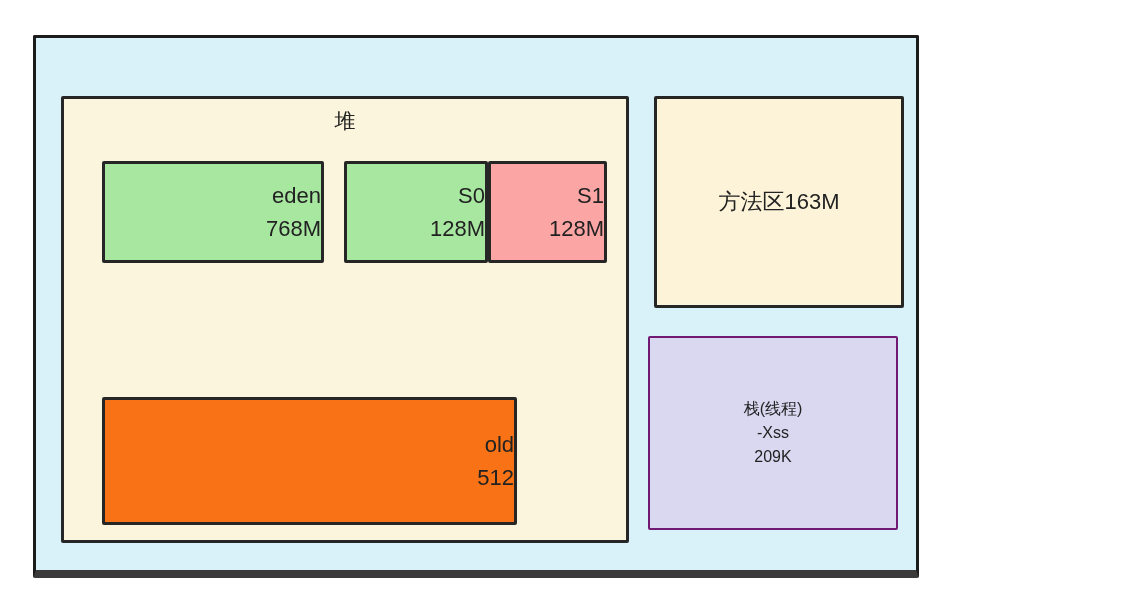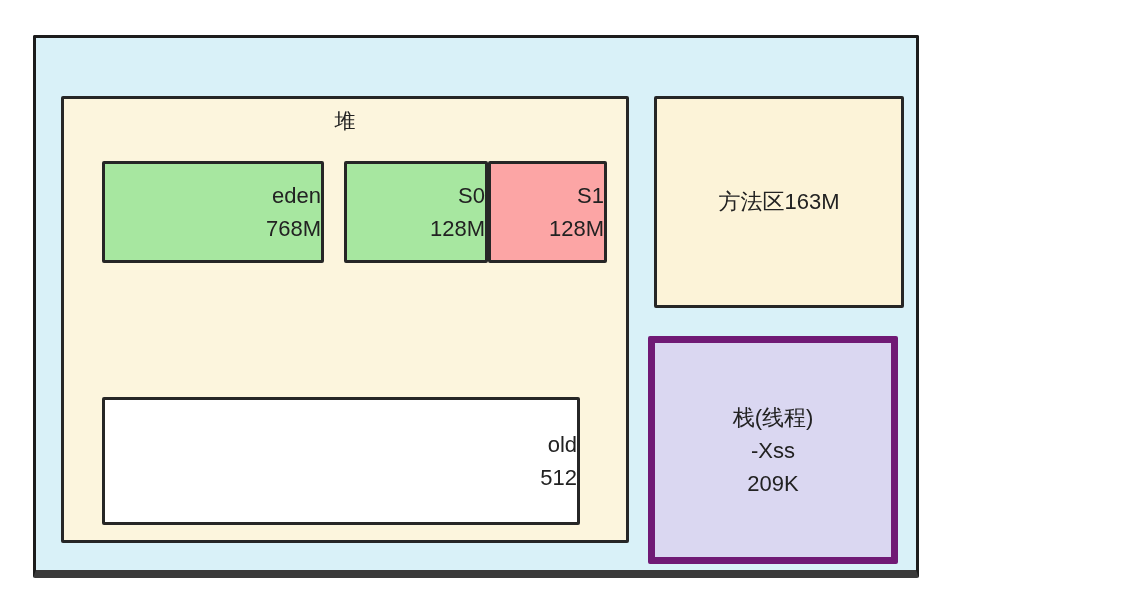--- a/index.html
+++ b/index.html
@@ -69,21 +69,21 @@
       line-height: 1.5;
       color: #222222;
       border: 3px solid #262626;
       box-sizing: border-box;
       border-radius: 2px;
       text-align: center;
     }
     .eden-block { left: 38px;  top: 62px;  width: 222px; height: 102px; background: #a7e7a0; }
     .s0-block   { left: 280px; top: 62px;  width: 144px; height: 102px; background: #a7e7a0; }
     .s1-block   { left: 424px; top: 62px;  width: 119px; height: 102px; background: #fca5a5; }
-    .old-block  { left: 38px;  top: 298px; width: 478px; height: 128px; background: #ffffff; }
+    .old-block  { left: 38px;  top: 298px; width: 415px; height: 128px; background: #f97316; }
     .method-area-box {
       position: absolute;
       left: 612px;
       top: 58px;
       width: 250px;
       height: 212px;
       background: #fcf3d8;
       border: 3px solid #262626;
       box-sizing: border-box;
       border-radius: 2px;
@@ -95,30 +95,30 @@
       line-height: 1.6;
       color: #222222;
       text-align: center;
       margin-left: 6px;
     }
     .stack-box {
       position: absolute;
       left: 612px;
       top: 298px;
       width: 250px;
-      height: 228px;
+      height: 194px;
       background: #dad7f1;
-      border: 7px solid #701a75;
+      border: 2px solid #701a75;
       box-sizing: border-box;
       border-radius: 2px;
       display: flex;
       flex-direction: column;
       align-items: center;
       justify-content: center;
-      font-size: 22px;
+      font-size: 16px;
       line-height: 1.5;
       color: #222222;
       text-align: center;
     }
   </style>
 </head>
 <body>
 
 <div class="outer-box">
 

